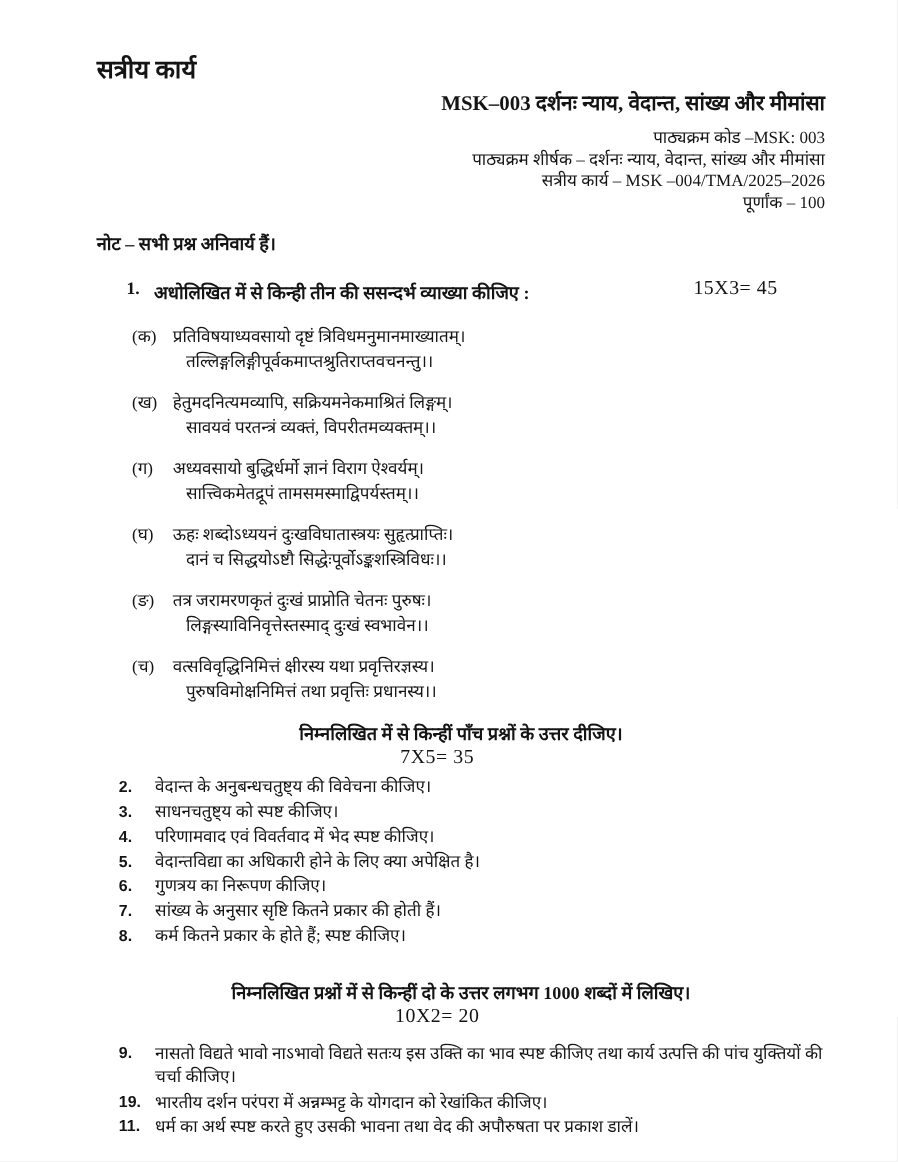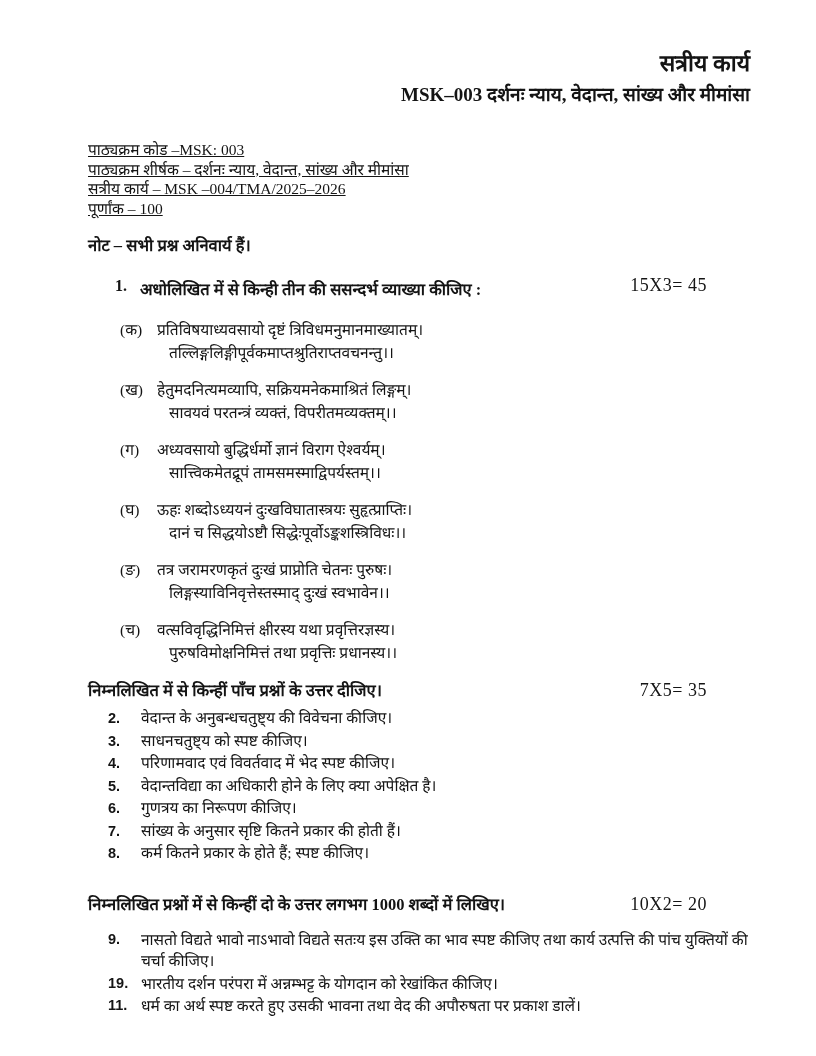--- a/index.html
+++ b/index.html
@@ -13,38 +13,37 @@
     height: 1056px;
     margin: 0 auto;
     background: #ffffff;
     color: #141414;
     font-family: "Liberation Serif", "DejaVu Sans", serif;
     box-sizing: border-box;
     padding: 50px 66px 40px 88px;
     overflow: hidden;
   }
   .title {
-    text-align: right;
+    text-align: left;
     font-weight: bold;
     font-size: 23px;
     line-height: 28px;
   }
   .subtitle {
     text-align: right;
     font-weight: bold;
     font-size: 19px;
     line-height: 26px;
     margin-top: 4px;
   }
   .header-info {
-    margin-top: 32px;
-    text-align: left;
+    margin-top: 8px;
+    text-align: right;
     font-size: 15.5px;
     line-height: 19.5px;
-    text-decoration: underline;
   }
   .note {
     margin-top: 15px;
     font-weight: bold;
     font-size: 16.5px;
   }
   .q1-row {
     display: flex;
     align-items: baseline;
     margin-top: 19px;
@@ -81,21 +80,22 @@
   }
   .verse-label {
     flex: none;
     width: 37px;
   }
   .verse-line2 {
     margin-left: 12px;
   }
   .section-row {
     display: flex;
-    align-items: flex-end;
+    align-items: center;
+    flex-direction: column;
   }
   .section-row.s2 { margin-top: 4px; }
   .section-row.s3 { margin-top: 27px; margin-bottom: 14px; }
   .section-heading {
     flex: 1;
     font-weight: bold;
     font-size: 16.5px;
   }
   .qlist {
     margin-top: 6px;

